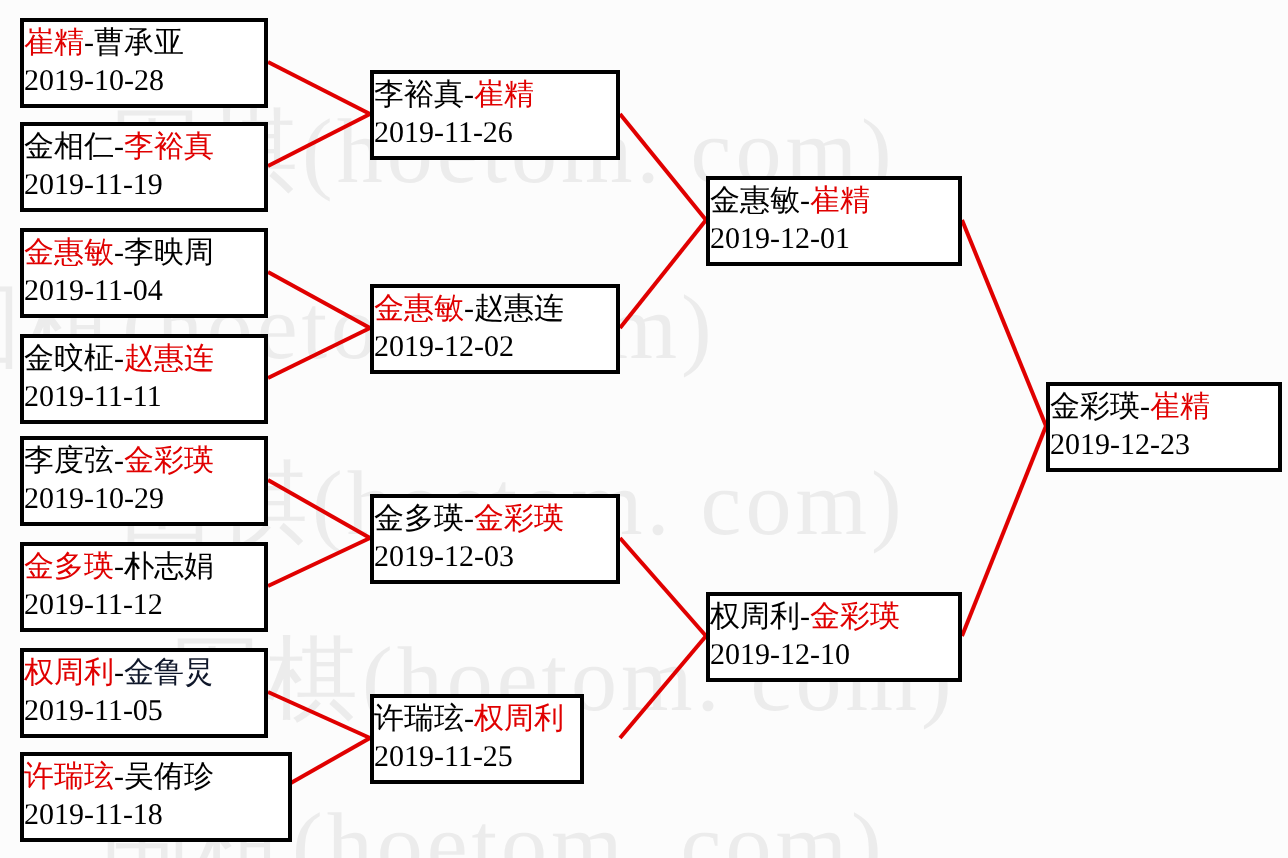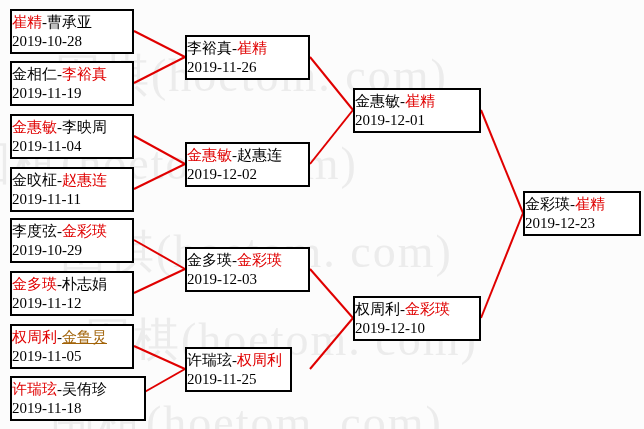--- a/index.html
+++ b/index.html
@@ -90,21 +90,21 @@
   </div>
   <div class="box" style="left:10px;top:218px;width:124px">
     <div class="names"><span style="color: rgb(0, 0, 0);">李度弦</span><span>-</span><span style="color: rgb(224, 0, 0);">金彩瑛</span></div>
     <div class="date">2019-10-29</div>
   </div>
   <div class="box" style="left:10px;top:271px;width:124px">
     <div class="names"><span style="color: rgb(224, 0, 0);">金多瑛</span><span>-</span><span style="color: rgb(0, 0, 0);">朴志娟</span></div>
     <div class="date">2019-11-12</div>
   </div>
   <div class="box" style="left:10px;top:324px;width:124px">
-    <div class="names"><span style="color: rgb(224, 0, 0);">权周利</span><span>-</span><span style="color: #a16207; text-decoration: underline;">金鲁炅</span></div>
+    <div class="names"><span style="color: rgb(224, 0, 0);">权周利</span><span>-</span><span style="color: #0f172a;">金鲁炅</span></div>
     <div class="date">2019-11-05</div>
   </div>
   <div class="box" style="left:10px;top:376px;width:136px">
     <div class="names"><span style="color: rgb(224, 0, 0);">许瑞玹</span><span>-</span><span style="color: rgb(0, 0, 0);">吴侑珍</span></div>
     <div class="date">2019-11-18</div>
   </div>
 
   <div class="box" style="left:185px;top:35px;width:125px">
     <div class="names"><span style="color: rgb(0, 0, 0);">李裕真</span><span>-</span><span style="color: rgb(224, 0, 0);">崔精</span></div>
     <div class="date">2019-11-26</div>

